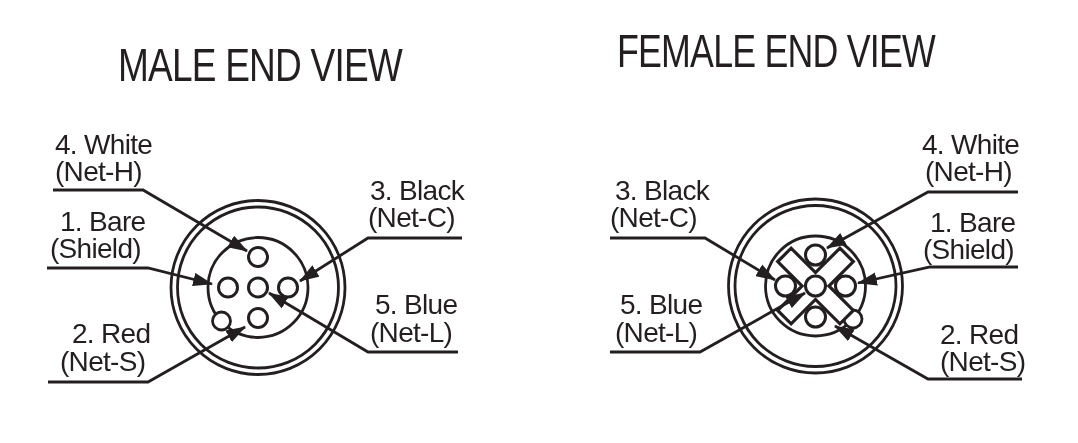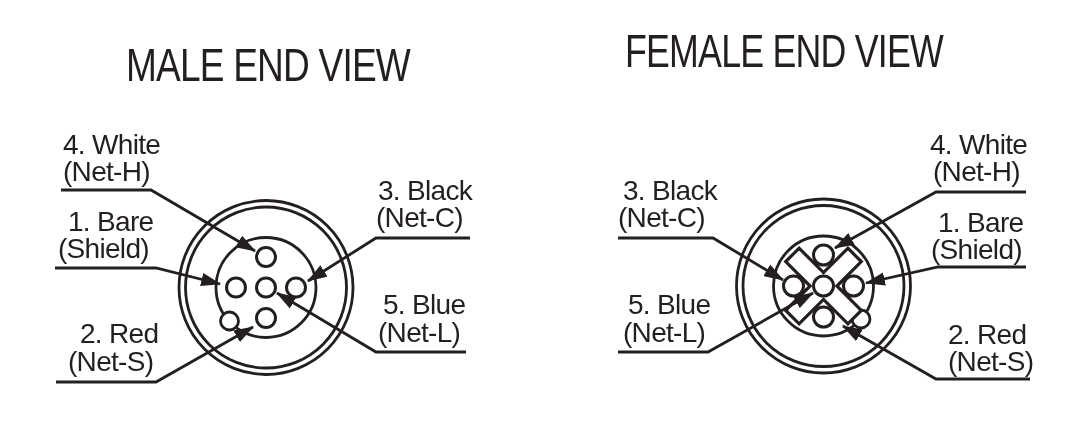--- a/index.html
+++ b/index.html
@@ -3,21 +3,20 @@
 <meta charset="utf-8">
 <style>
   :root { --ink: #231f20; --bg: #ffffff; }
   html, body { margin: 0; padding: 0; background: var(--bg); }
   .stage {
     position: relative;
     width: 882px;
     height: 443px;
     background: var(--bg);
     font-family: "Liberation Sans", sans-serif;
-    margin-left: 8px;
   }
   svg { position: absolute; top: 0; left: 0; }
 
   
   .ring   { fill: none; stroke: var(--ink); stroke-width: 2.8; }
   .face   { fill: #ffffff; stroke: var(--ink); stroke-width: 2.8; }
   .pinc   { fill: #ffffff; stroke: var(--ink); stroke-width: 3; }
   .sock   { fill: #ffffff; stroke: var(--ink); stroke-width: 3; }
   .cross  { fill: #ffffff; stroke: var(--ink); stroke-width: 3.2; stroke-linejoin: miter; }
   .leader { fill: none; stroke: var(--ink); stroke-width: 2.8; stroke-linejoin: miter; }

